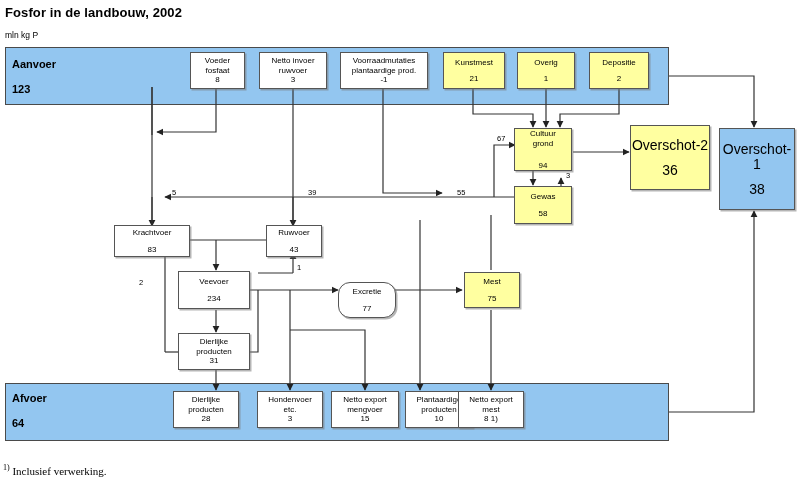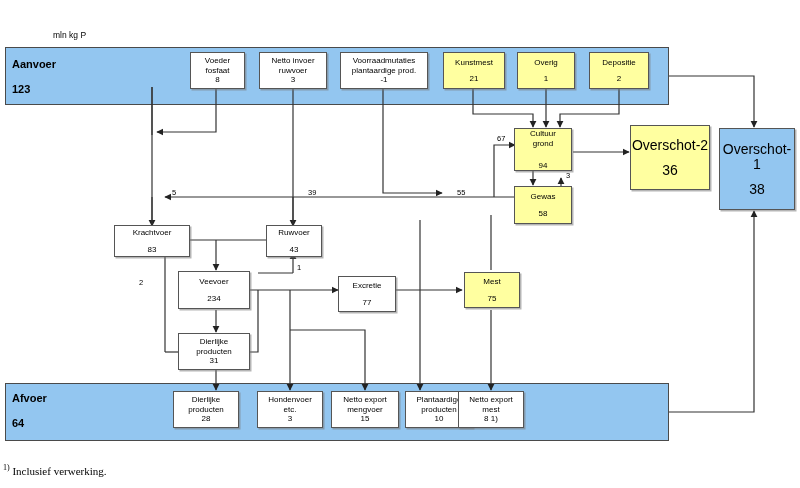--- a/index.html
+++ b/index.html
@@ -1,21 +1,21 @@
 <!DOCTYPE html>
 <html><head>
 <meta charset="utf-8">
 <style>
   html,body{margin:0;padding:0;background:#ffffff;}
   body{width:800px;height:488px;position:relative;overflow:hidden;
        font-family:"Liberation Sans",sans-serif;color:#000;}
   #stage{position:absolute;left:0;top:0;width:800px;height:488px;}
 
   .title{position:absolute;left:5px;top:5px;font-size:13px;font-weight:bold;letter-spacing:.1px;}
-  .unit{position:absolute;left:5px;top:30px;font-size:8.5px;margin-left:48px;}
+  .unit{position:absolute;left:5px;top:30px;font-size:8.5px;}
   .footnote{position:absolute;left:3px;top:463px;font-size:11px;
             font-family:"Liberation Serif",serif;}
   .footnote sup{font-size:8px;}
 
   svg.wires{position:absolute;left:0;top:0;width:800px;height:488px;pointer-events:none;}
 
   .band{position:absolute;background:#93c6f0;border:1px solid #4a4a4a;box-sizing:border-box;}
   .band-label{position:absolute;font-size:11px;font-weight:bold;}
   .band-value{position:absolute;font-size:11px;font-weight:bold;}
 
@@ -34,20 +34,21 @@
   .big{font-size:14px;font-weight:normal;line-height:15px;}
   .big .vl{margin-top:10px;}
 
   .flab{position:absolute;font-size:7.5px;}
 </style>
 </head>
 <body>
 
 <div id="stage">
 
+  <div class="title">Fosfor in de landbouw, 2002</div>
   <div class="unit">mln kg P</div>
 
   <div class="band" style="left:5px;top:47px;width:664px;height:58px;"></div>
   <div class="band-label" style="left:12px;top:58px;">Aanvoer</div>
   <div class="band-value" style="left:12px;top:83px;">123</div>
 
   <div class="band" style="left:5px;top:383px;width:664px;height:58px;"></div>
   <div class="band-label" style="left:12px;top:392px;">Afvoer</div>
   <div class="band-value" style="left:12px;top:417px;">64</div>
 
@@ -189,21 +190,21 @@
     <span class="nm">Veevoer</span>
     <span class="vl">234</span>
   </div>
 
   <div class="node white" style="left:178px;top:333px;width:72px;height:37px;">
     <span class="nm">Dierlijke
 producten</span>
     <span class="vl">31</span>
   </div>
 
-  <div class="node white gap" style="left:338px;top:276px;width:58px;height:36px;">
+  <div class="node white gap" style="left:338px;top:282px;width:58px;height:36px;border-radius:12px;">
     <span class="nm">Excretie</span>
     <span class="vl">77</span>
   </div>
 
   <div class="node yellow gap" style="left:464px;top:272px;width:56px;height:36px;">
     <span class="nm">Mest</span>
     <span class="vl">75</span>
   </div>
 
   <div class="node white" style="left:173px;top:391px;width:66px;height:37px;">

